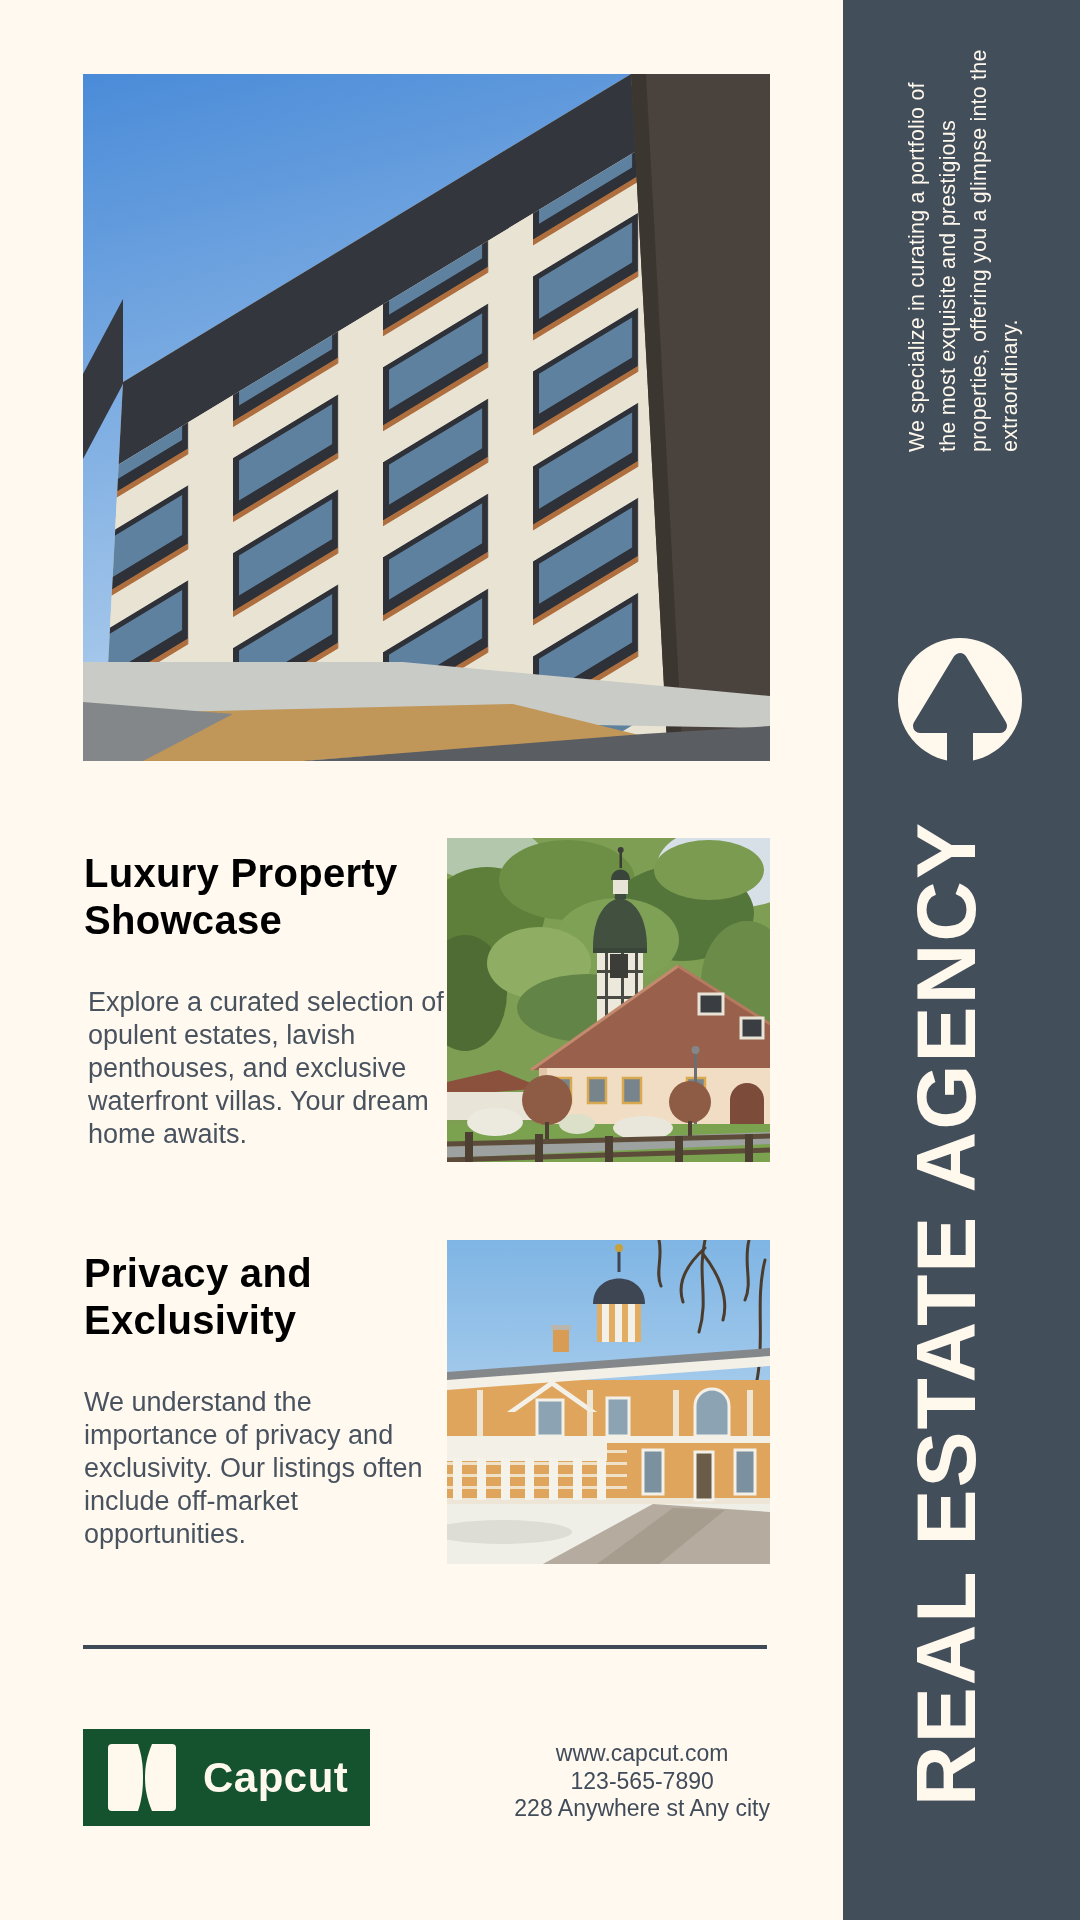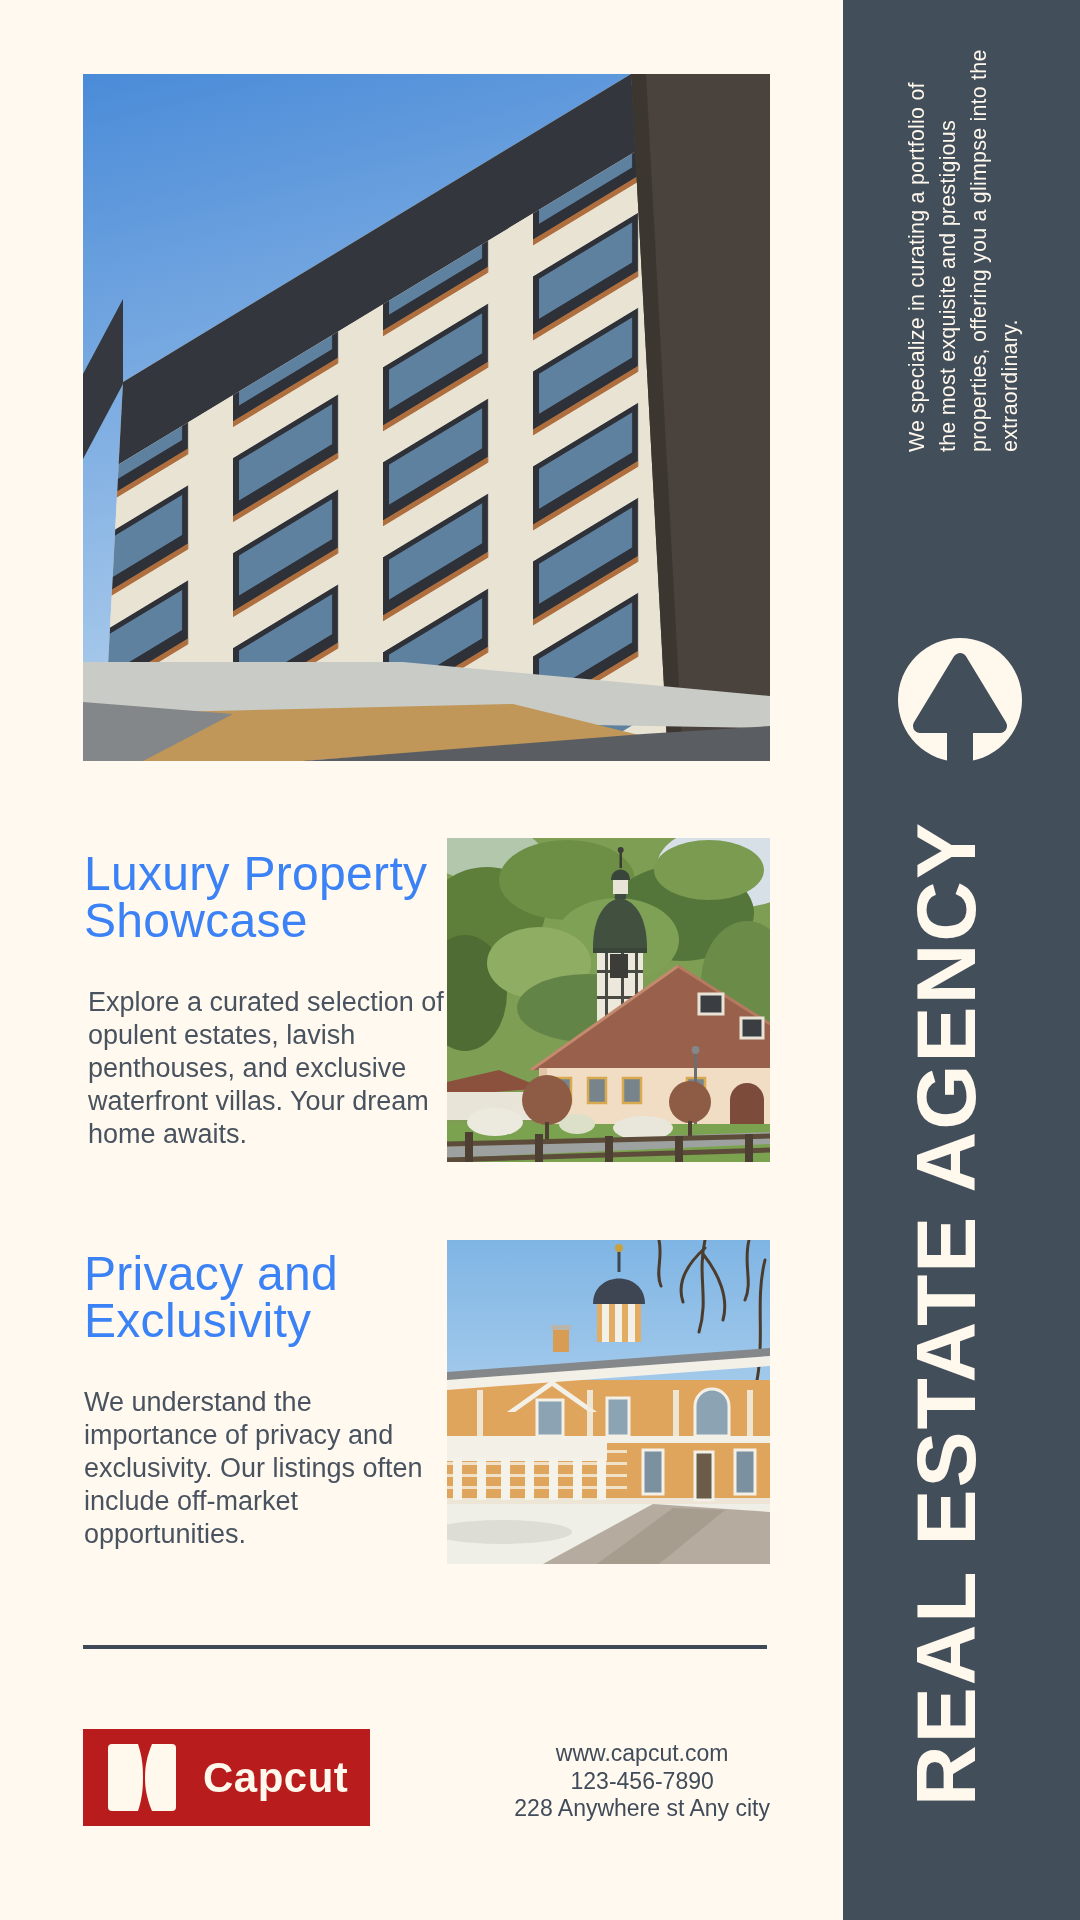--- a/index.html
+++ b/index.html
@@ -16,25 +16,25 @@
            letter-spacing:2px;white-space:nowrap;}
   .tree-icon{left:898px;top:638px;}
   
   .hero{left:83px;top:74px;width:687px;height:687px;}
   .h1a{left:84px;top:850px;}
   .p1a{left:88px;top:986px;width:392px;}
   .img1{left:447px;top:838px;width:323px;height:324px;}
   .h2a{left:84px;top:1250px;}
   .p2a{left:84px;top:1386px;width:354px;}
   .img2{left:447px;top:1240px;width:323px;height:324px;}
-  .heading{width:345px;font-weight:400;font-size:48px;line-height:47px;
-           color:#3b82f6;letter-spacing:.3px;}
+  .heading{width:345px;font-weight:700;font-size:40px;line-height:47px;
+           color:#000000;letter-spacing:.3px;}
   .bodytext{font-size:27px;line-height:33px;color:#49535F;}
   .divider{left:83px;top:1645px;width:684px;height:4px;background:#3F4A58;}
-  .logo-box{left:83px;top:1729px;width:287px;height:97px;background:#b91c1c;
+  .logo-box{left:83px;top:1729px;width:287px;height:97px;background:#14532d;
             display:flex;align-items:center;padding-left:25px;box-sizing:border-box;}
   .logo-text{margin-left:27px;font-weight:700;font-size:42px;color:#FFF8EC;letter-spacing:.5px;}
   .contact{right:310px;top:1740px;text-align:center;font-size:23px;line-height:27.5px;color:#414C5A;}
   svg{display:block;}
 </style>
 </head>
 <body>
 
 <div class="canvas">
 
@@ -220,21 +220,21 @@
   <div class="abs logo-box">
     <svg viewBox="0 0 68 67" width="68" height="67">
       <path d="M4,0 H30 C34,12 35,22 35,33.5 C35,45 34,55 30,67 H4 Q0,67 0,63 V4 Q0,0 4,0 Z" fill="#FFF8EC"></path>
       <path d="M64,0 H44 C39,12 37,22 37,33.5 C37,45 39,55 44,67 H64 Q68,67 68,63 V4 Q68,0 64,0 Z" fill="#FFF8EC"></path>
     </svg>
     <span class="logo-text">Capcut</span>
   </div>
 
   <div class="abs contact">
     <div>www.capcut.com</div>
-    <div>123-456-7890</div>
+    <div>123-565-7890</div>
     <div>228 Anywhere st Any city</div>
   </div>
 
   <div class="abs sidebar"></div>
 
   <div class="abs rot tagline">We specialize in curating a portfolio of the most exquisite and prestigious properties, offering you a glimpse into the extraordinary.</div>
 
   <svg class="abs tree-icon" viewBox="0 0 124 140" width="124" height="140">
     <circle cx="62" cy="62" r="62" fill="#FFF8EC"></circle>
     <path d="M62,22 L102,88 L22,88 Z" fill="#434E5B" stroke="#434E5B" stroke-width="14" stroke-linejoin="round"></path>

